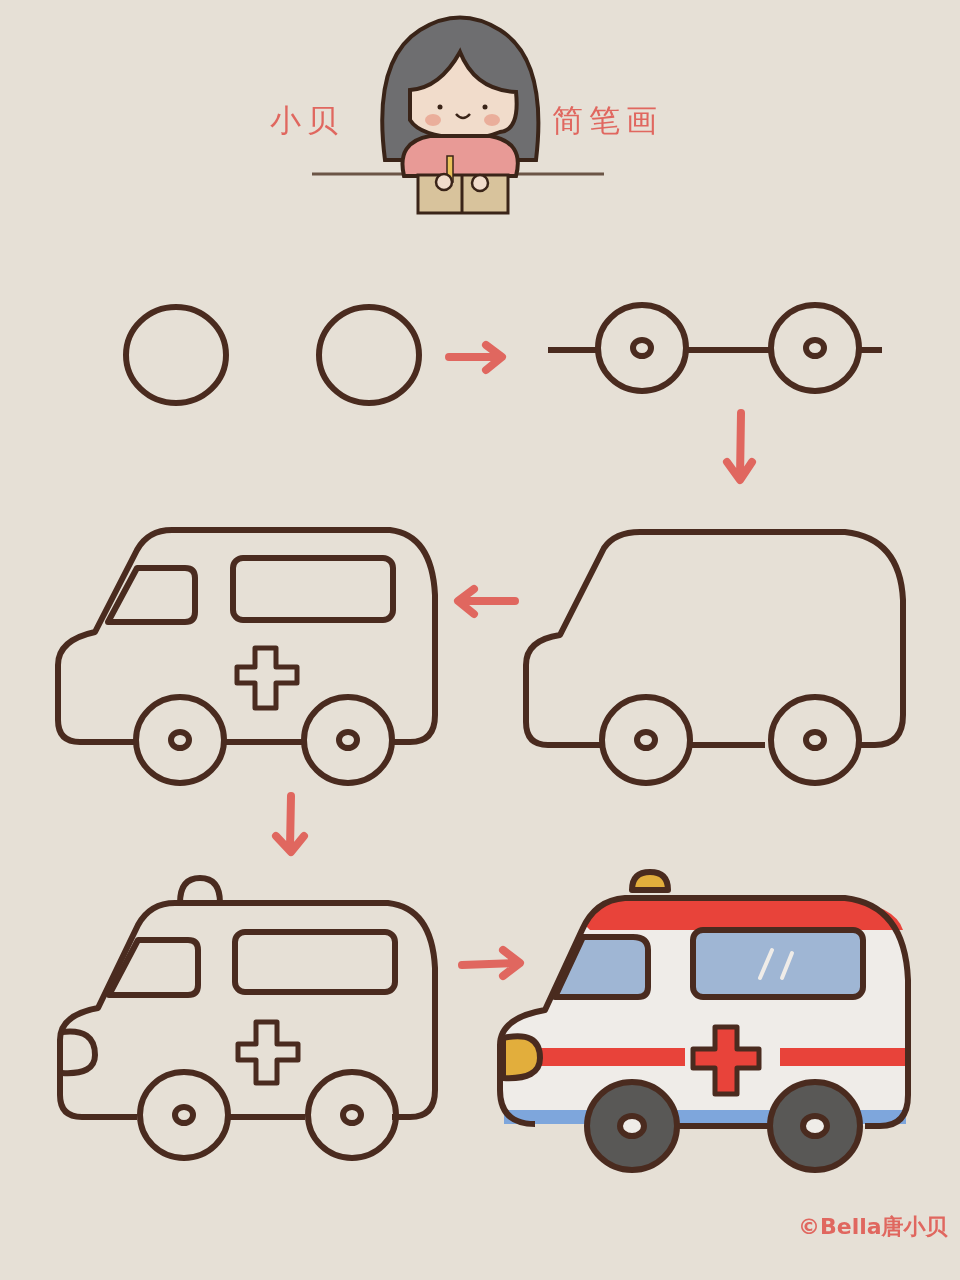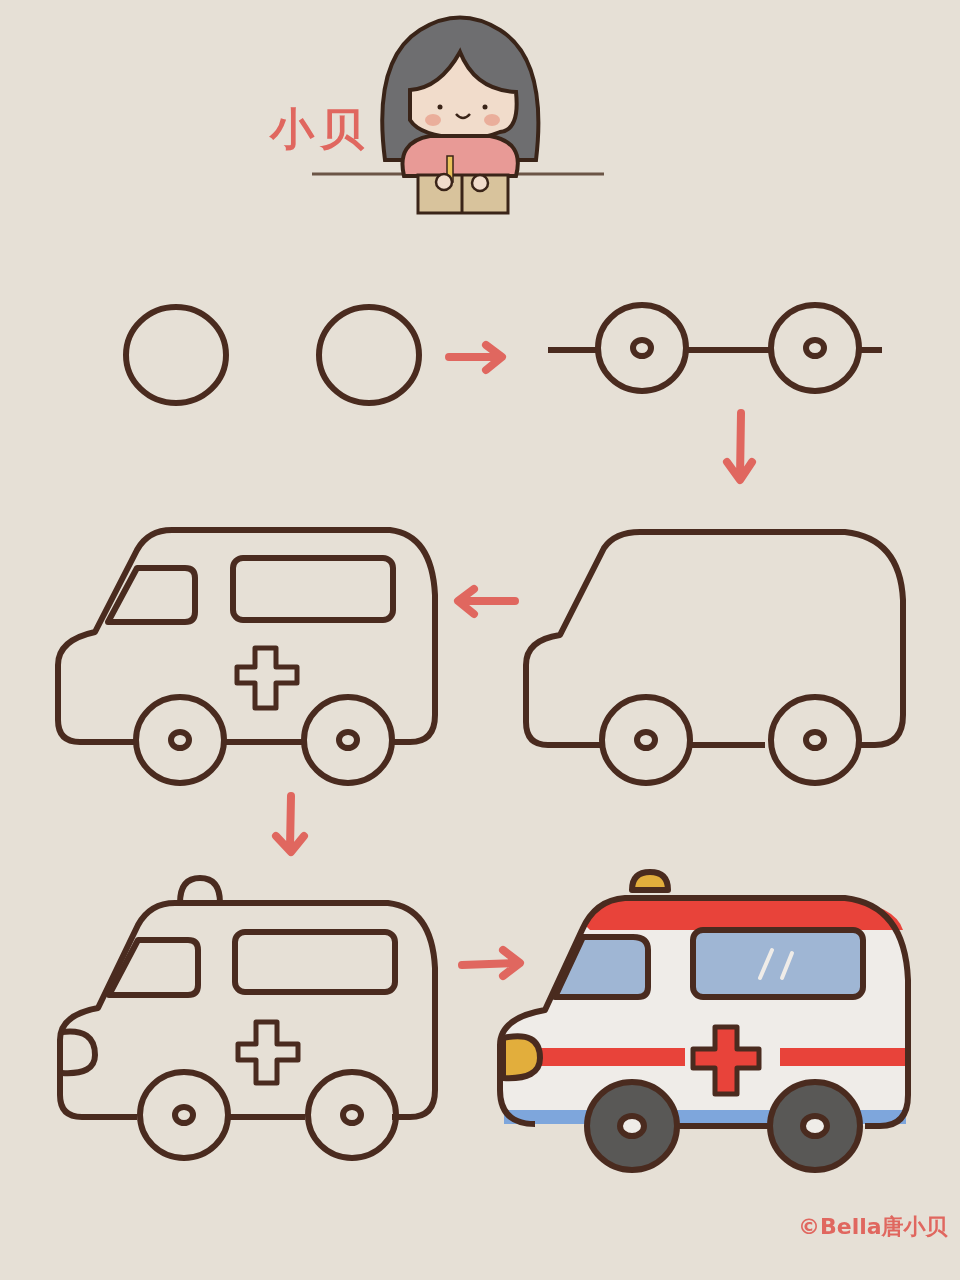--- a/index.html
+++ b/index.html
@@ -4,35 +4,36 @@
 <style>
   html, body { margin: 0; padding: 0; }
   body {
     width: 960px; height: 1280px; overflow: hidden;
     background: #e6e0d6;
     font-family: "DejaVu Sans", sans-serif;
     position: relative;
   }
   .canvas { position: absolute; left: 0; top: 0; width: 960px; height: 1280px; }
   .title-left, .title-right {
-    position: absolute; color: #e0675f; font-weight: bold;
-    font-size: 44px; letter-spacing: 6px;
+    position: absolute; color: #e0675f; font-weight: normal;
+    font-size: 31px; letter-spacing: 6px;
   }
   .title-left { left: 270px; top: 100px; }
   .title-right { left: 552px; top: 100px; }
   .credit {
     position: absolute; left: 798px; top: 1212px;
     color: #e0675f; font-size: 22px; font-weight: bold;
   }
 </style>
 </head>
 <body>
 
 <div class="canvas">
   <div class="title-left">小贝</div>
+  <div class="title-right">简笔画</div>
 
   <svg width="960" height="1280" viewBox="0 0 960 1280" style="position:absolute;left:0;top:0">
 
     <g>
       <line x1="312" y1="174" x2="604" y2="174" stroke="#6b5546" stroke-width="3"></line>
       <path d="M385 160 Q372 60 420 30 Q460 5 500 30 Q548 60 536 160 Z" fill="#6e6e70" stroke="#3a2418" stroke-width="4"></path>
       <path d="M410 90 Q440 88 460 52 Q475 90 516 92 Q520 130 500 132 Q480 140 460 138 Q420 136 410 120 Z" fill="#f1dccb" stroke="#3a2418" stroke-width="4"></path>
       <circle cx="440" cy="107" r="2.5" fill="#3a2418"></circle>
       <circle cx="485" cy="107" r="2.5" fill="#3a2418"></circle>
       <path d="M456 114 Q463 122 470 114" stroke="#3a2418" stroke-width="2.5" fill="none"></path>

